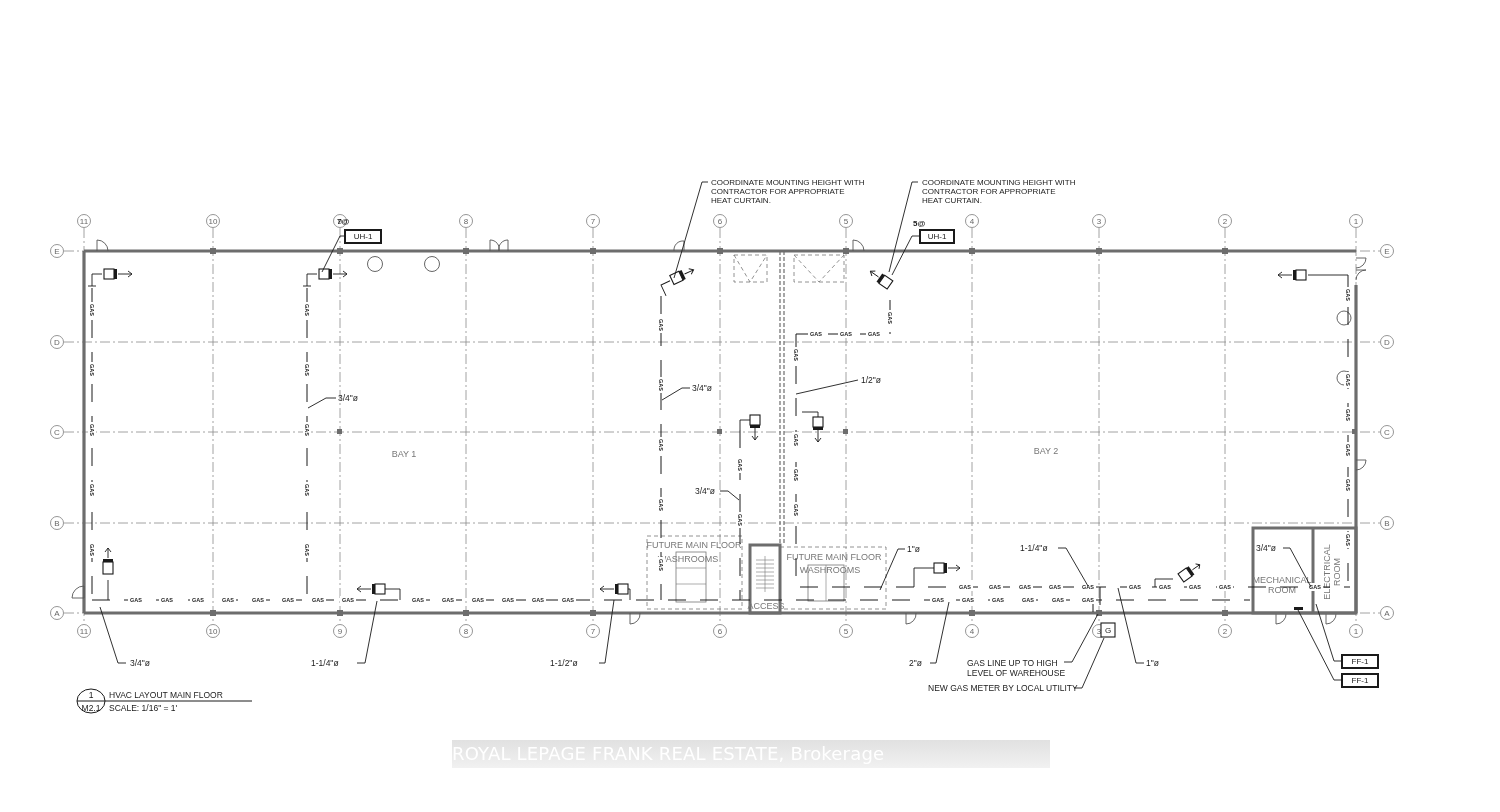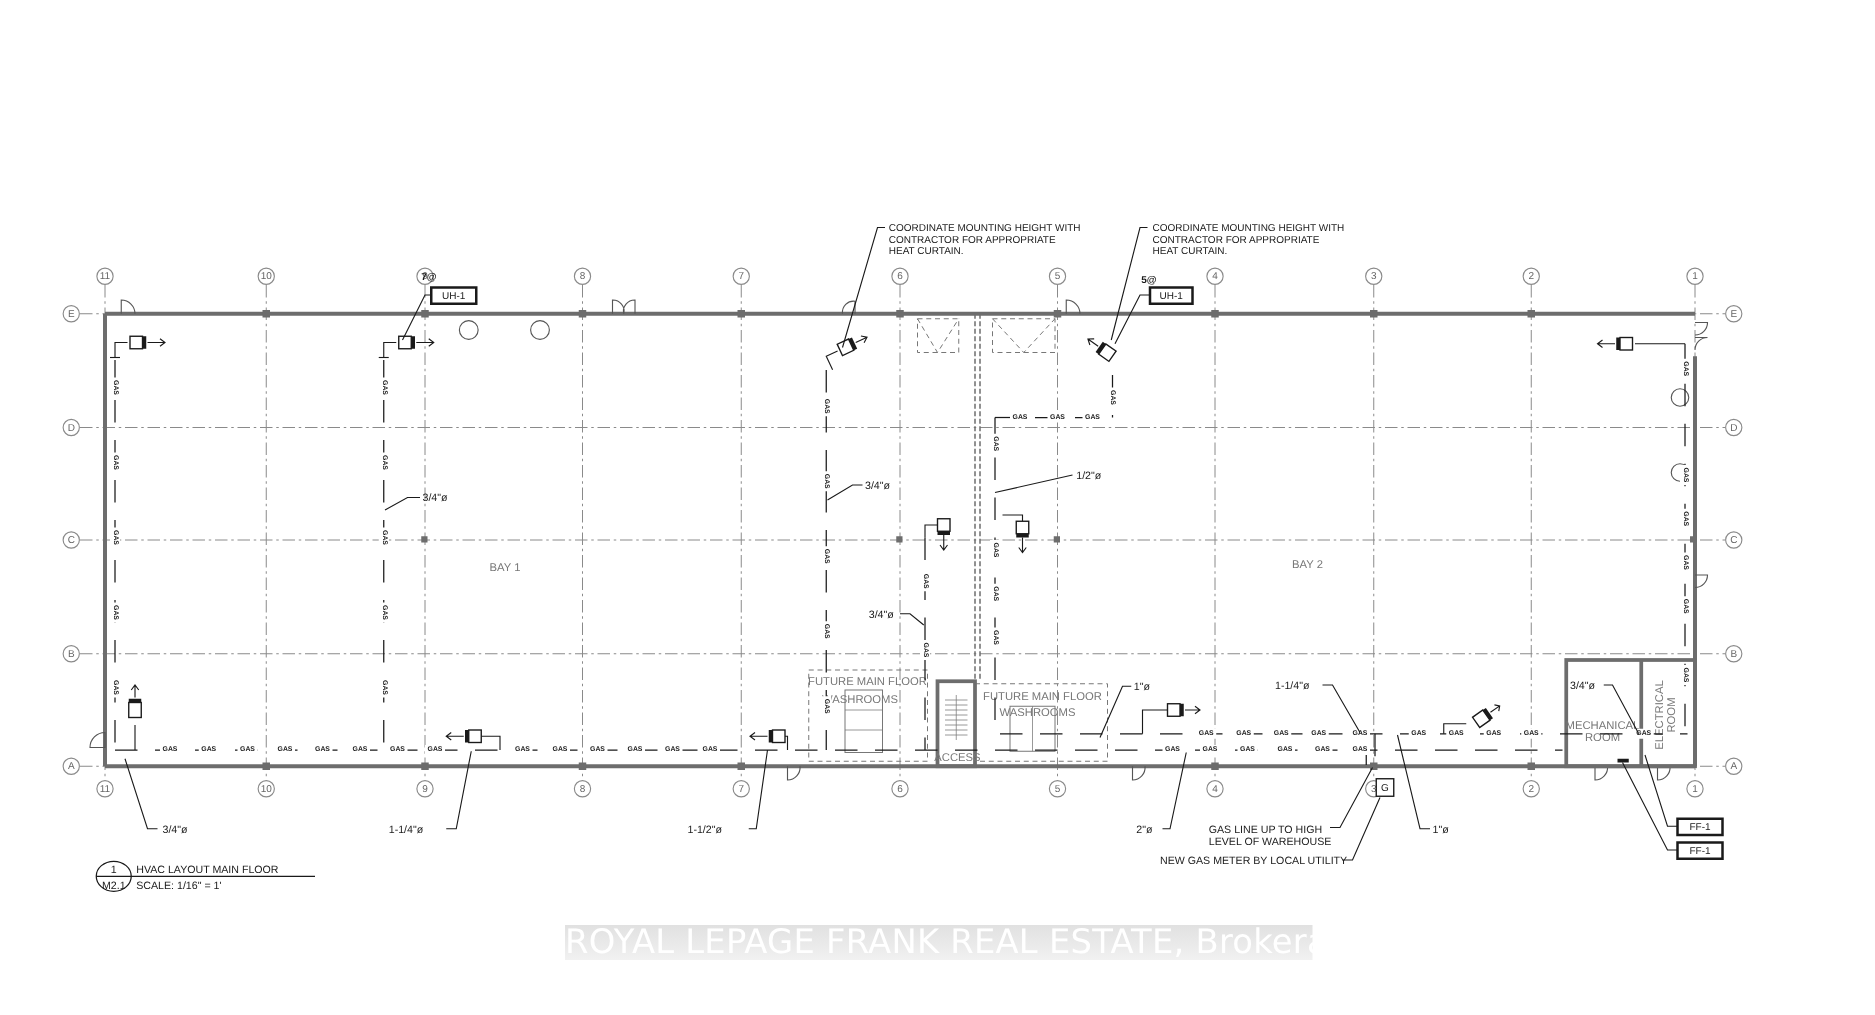--- a/index.html
+++ b/index.html
@@ -20,22 +20,22 @@
   .tag-text { font-family: "Liberation Sans", sans-serif; font-size: 8px; fill: #1a1a1a; text-anchor: middle; dominant-baseline: central; }
   .equip { fill: #ffffff; stroke: #1a1a1a; stroke-width: 1.1; }
   .equip-dark { fill: #1a1a1a; }
   .door { stroke: #555; stroke-width: 0.9; fill: none; }
   .dashed-box { stroke: #777; stroke-width: 0.8; fill: none; stroke-dasharray: 4 3; }
   .col { fill: #6d6d6d; }
   .title-text { font-family: "Liberation Sans", sans-serif; font-size: 8.5px; fill: #1a1a1a; }
   .watermark {
     position: absolute; left: 452px; top: 740px; width: 598px; height: 28px;
     background: linear-gradient(to bottom, rgba(200,200,200,0.55), rgba(215,215,215,0.35));
-    color: #ffffff; font-family: "DejaVu Sans", sans-serif; font-size: 27px; line-height: 28px;
-    text-align: right; white-space: nowrap; letter-spacing: 0.2px;
+    color: #ffffff; font-family: "DejaVu Sans", sans-serif; font-size: 18px; line-height: 28px;
+    text-align: left; white-space: nowrap; letter-spacing: 0.2px;
   }
 </style>
 </head>
 <body>
 
 <svg id="plan" viewBox="0 0 1500 812" xmlns="http://www.w3.org/2000/svg">
 
   <g>
     <line class="grid-line" x1="84" y1="228" x2="84" y2="622"></line>
     <line class="grid-line" x1="213" y1="228" x2="213" y2="622"></line>

